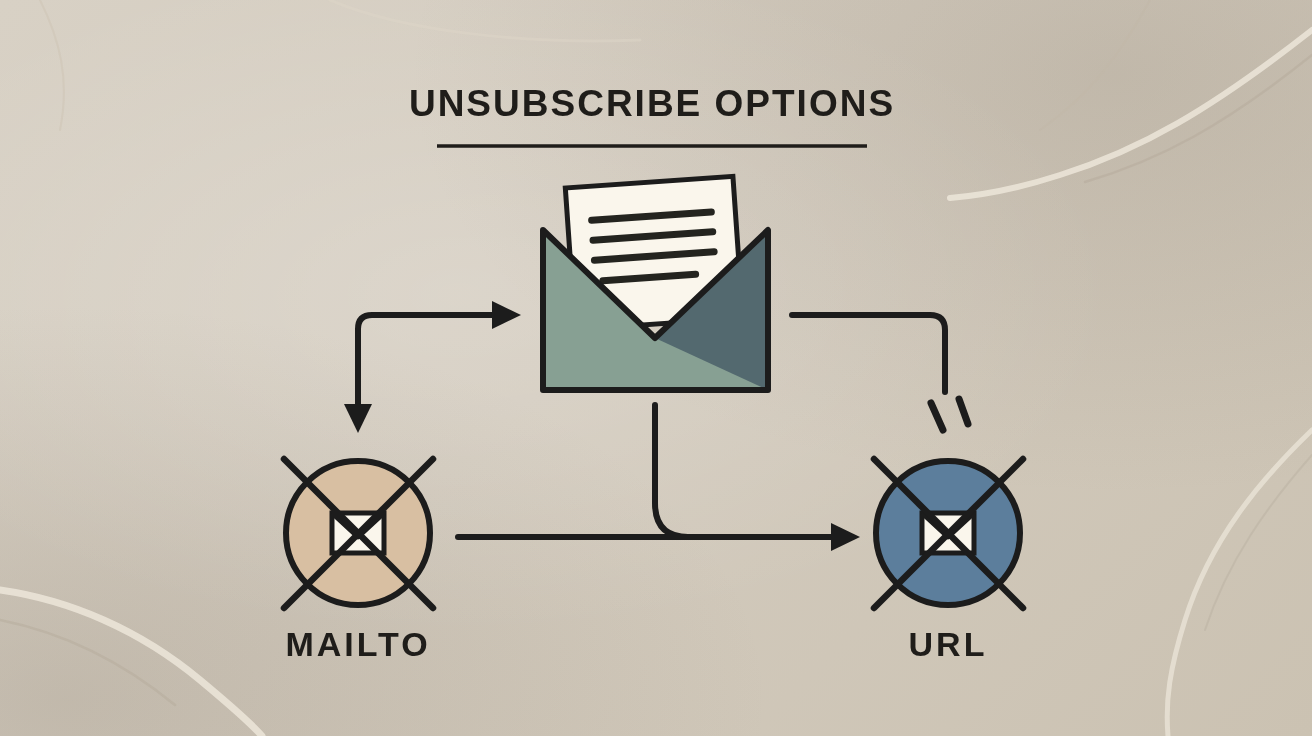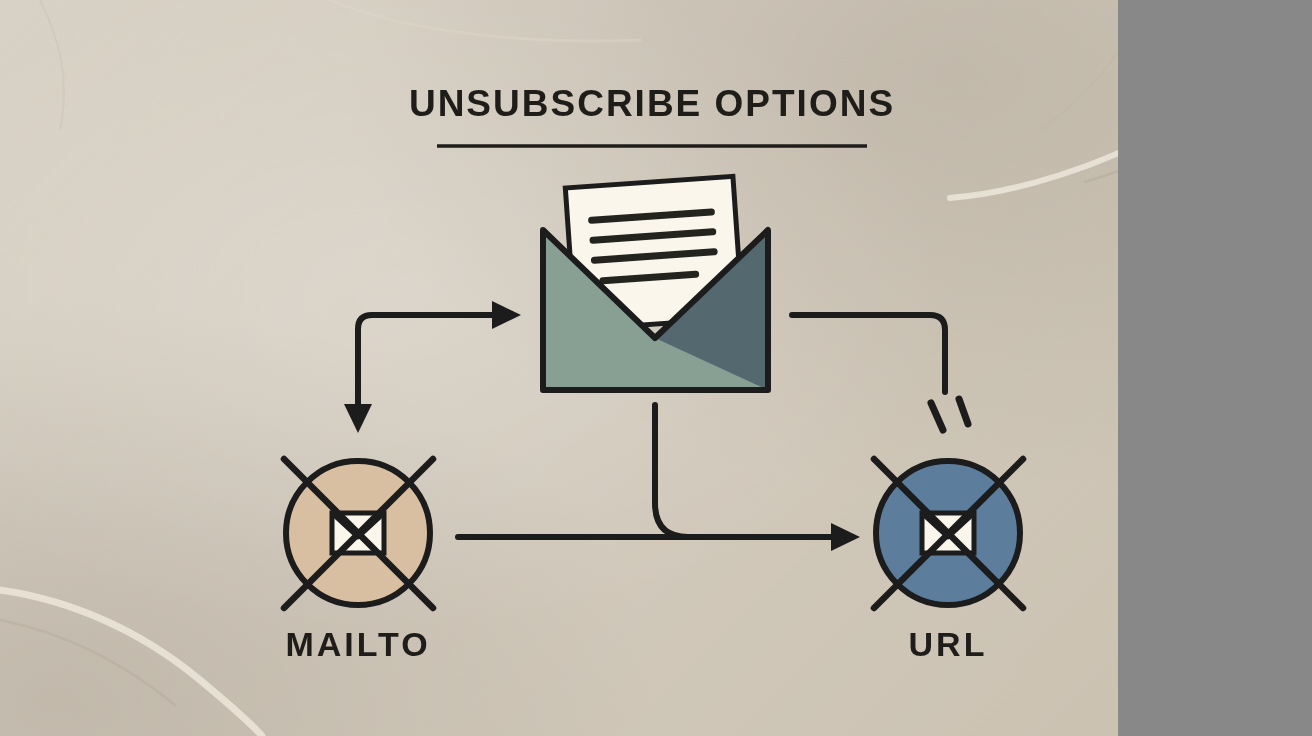--- a/index.html
+++ b/index.html
@@ -1,18 +1,18 @@
 <!DOCTYPE html>
 <html><head>
 <meta charset="utf-8">
 <style>
   html,body{margin:0;padding:0;background:#888;}
   .canvas{
     position:relative;
-    width:1118px;height:736px;
+    width:1312px;height:736px;
     overflow:hidden;
     background:
       radial-gradient(ellipse at 35% 40%, rgba(255,255,255,.18) 0%, rgba(255,255,255,0) 55%),
       radial-gradient(ellipse at 85% 10%, rgba(120,108,92,.18) 0%, rgba(120,108,92,0) 45%),
       radial-gradient(ellipse at 5% 95%, rgba(120,108,92,.20) 0%, rgba(120,108,92,0) 40%),
       linear-gradient(135deg,#d8d1c5 0%,#d3cbbe 45%,#cbc2b2 100%);
     font-family:"Liberation Sans", sans-serif;
   }
   svg{position:absolute;left:0;top:0;}
   text{font-family:"Liberation Sans", sans-serif;font-weight:bold;}

